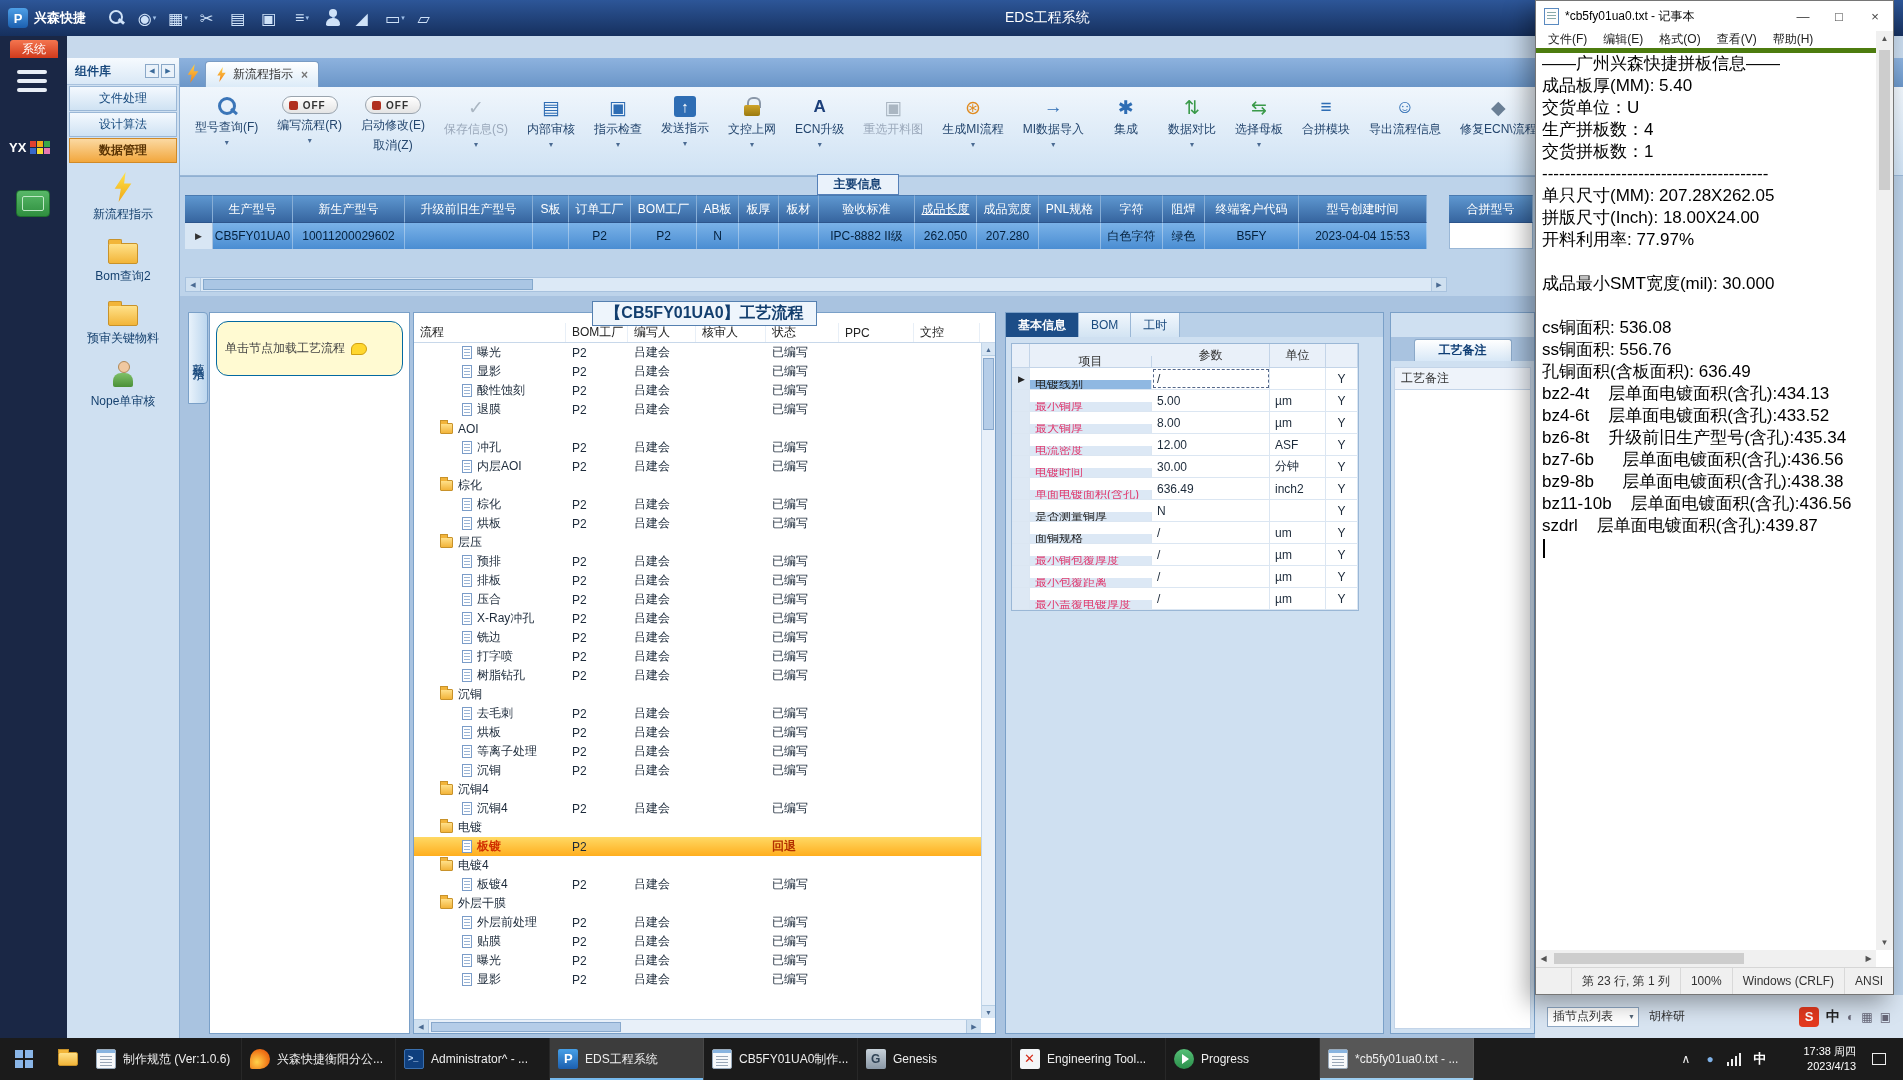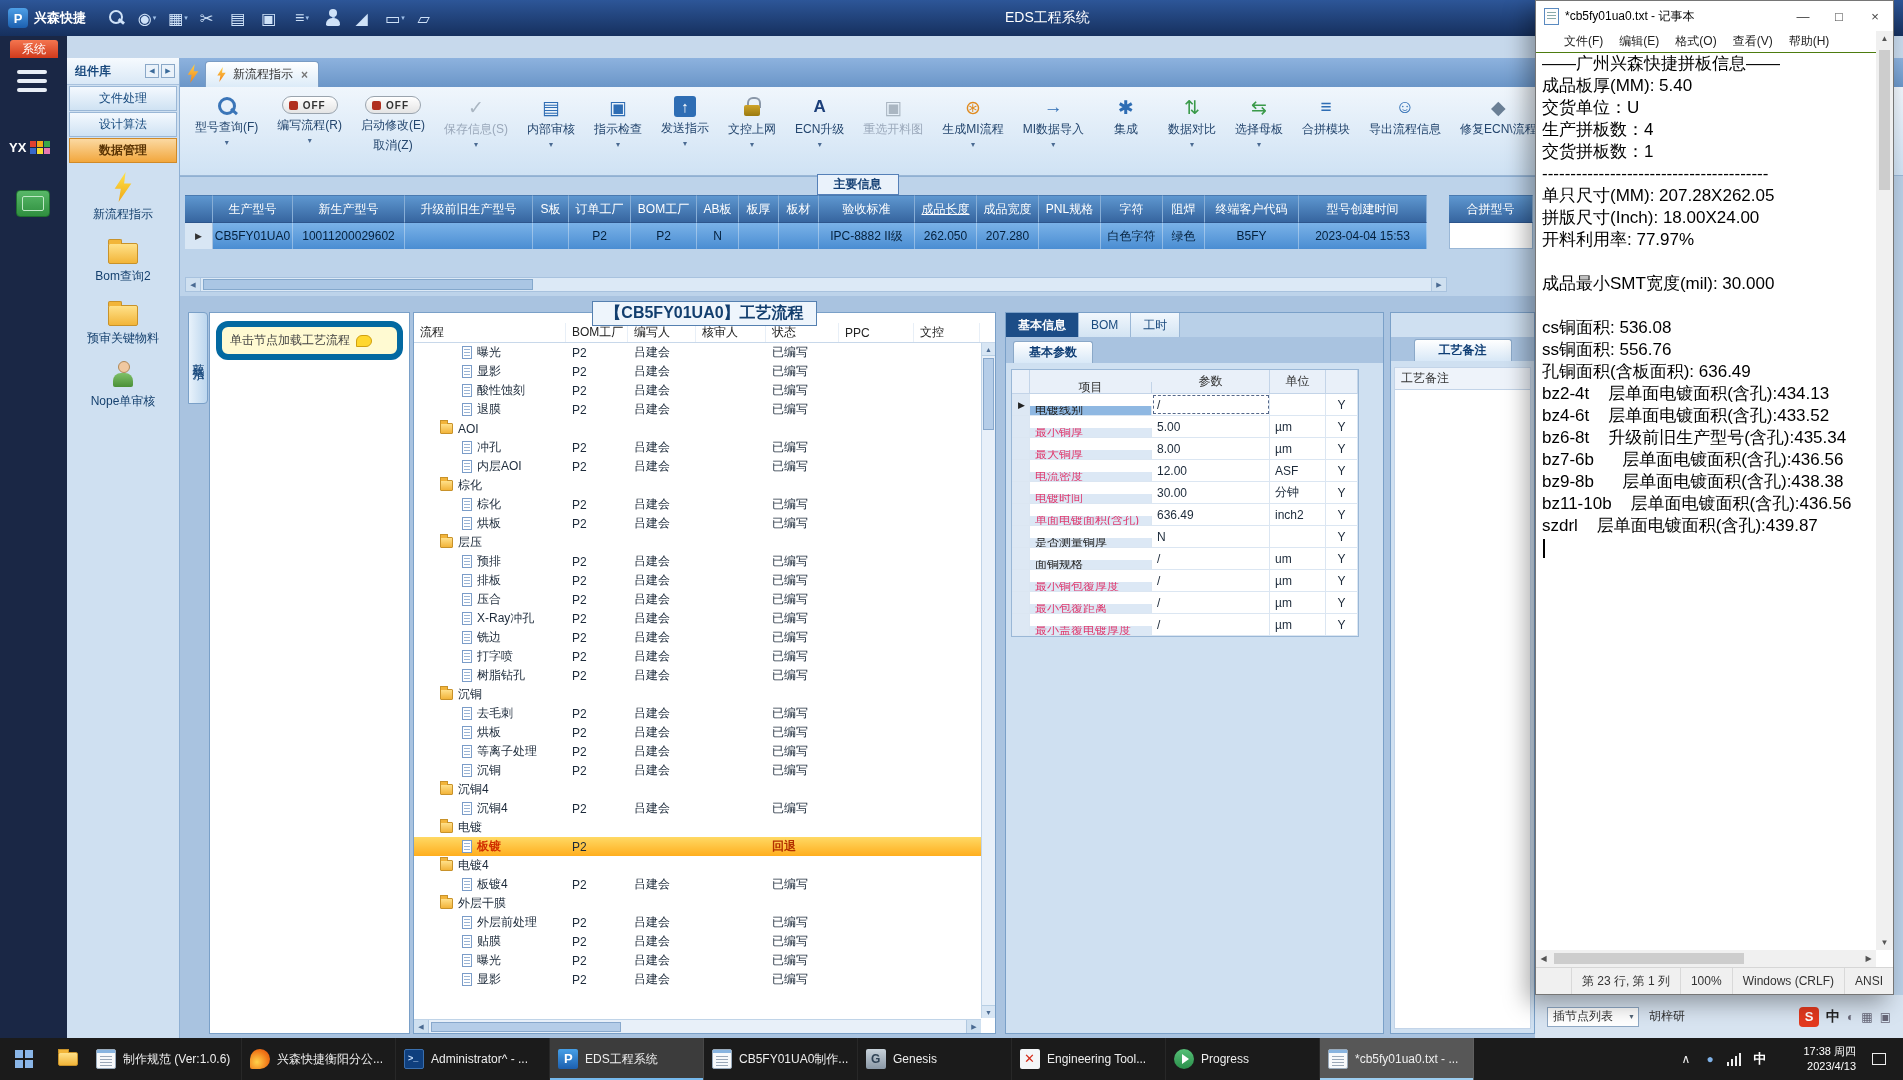--- a/index.html
+++ b/index.html
@@ -97,21 +97,21 @@
 .mi-merge-body{height:26px;background:#fff;border:1px solid #9ab7d6;border-top:none;}
 .mi-scroll{position:absolute;left:5px;top:100px;width:1262px;height:15px;background:#dce9f6;border:1px solid #a8c2de;display:flex;align-items:center;}
 .sb-btn{width:15px;height:100%;font-size:7px;color:#4a6a92;background:#cfe0f0;display:flex;align-items:center;justify-content:center;border-right:1px solid #b0c8e0;}
 .sb-btn.right{margin-left:auto;border-left:1px solid #b0c8e0;border-right:none;}
 .sb-thumb{width:330px;height:11px;background:#aac6e4;border:1px solid #84a8cc;margin-left:2px;}
 
 
 .lower{left:180px;top:296px;width:1355px;height:742px;background:#a9c3e0;}
 .vtab{position:absolute;left:8px;top:16px;width:20px;height:92px;writing-mode:vertical-rl;display:flex;align-items:center;justify-content:center;background:linear-gradient(90deg,#e8f2fb,#bcd6ee);border:1px solid #7aa0c8;color:#1a4a7e;font-size:12px;letter-spacing:2px;border-radius:0 4px 4px 0;}
 .hint{position:absolute;left:29px;top:16px;width:201px;height:722px;background:#fff;border:1px solid #7aa0c8;}
-.bubble{margin:8px 6px;background:#fffad2;border:6px solid #0369a1;border-radius:12px;padding:5px 8px;display:flex;align-items:center;gap:6px;color:#444;font-size:12px;}
+.bubble{margin:8px 6px;background:#fffad2;border:1px solid #0369a1;border-radius:12px;padding:18px 8px;display:flex;align-items:center;gap:6px;color:#444;font-size:12px;}
 .bubble-ic{width:16px;height:12px;background:#ffd72e;border:1px solid #d0a010;border-radius:6px 6px 6px 0;flex:0 0 auto;}
 .tree-title{position:absolute;left:233px;top:5px;width:583px;display:flex;justify-content:center;z-index:3;}
 .tree-title span{background:#eef5fc;border:1px solid #5580b0;padding:1px 12px;font-weight:bold;color:#123e6e;font-size:16px;}
 .tree{position:absolute;left:233px;top:16px;width:583px;height:722px;background:#fff;border:1px solid #7aa0c8;}
 .tree-head{display:flex;height:20px;margin-top:10px;border-bottom:1px solid #c8d8ea;color:#222;}
 .tree-hcell{flex:0 0 auto;padding-left:6px;display:flex;align-items:center;font-size:12px;border-right:1px solid #e8eff7;height:100%;white-space:nowrap;overflow:hidden;}
 .tree-body{height:667px;overflow:hidden;}
 .trow{display:flex;height:19px;align-items:center;font-size:12px;}
 .tlabel-wrap{width:152px;display:flex;align-items:center;height:100%;overflow:hidden;}
 .indent{flex:0 0 48px;height:100%;}
@@ -162,21 +162,21 @@
 .notes-body{position:absolute;left:3px;right:3px;top:54px;bottom:4px;background:#fff;border:1px solid #c3d4e8;}
 .notes-head{height:22px;background:#eef3fa;border-bottom:1px solid #c3d4e8;display:flex;align-items:center;padding-left:6px;font-size:12px;color:#333;}
 
 
 .notepad{left:1535px;top:0;width:359px;height:995px;background:#fff;border:1px solid #767676;box-shadow:-8px 8px 22px rgba(0,0,0,.35);z-index:40;}
 .np-title{height:30px;display:flex;align-items:center;background:#fff;}
 .np-icon{width:15px;height:17px;margin:0 6px 0 8px;position:relative;background:#fdfdfd;border:1px solid #5a8ac0;}
 .np-icon::after{content:"";position:absolute;left:2px;right:2px;top:3px;height:9px;background:repeating-linear-gradient(#8aa 0 1px,transparent 1px 3px);}
 .np-title-text{font-size:12px;color:#000;flex:1;white-space:nowrap;overflow:hidden;}
 .np-btn{width:36px;height:30px;display:flex;align-items:center;justify-content:center;color:#444;font-size:13px;}
-.np-menu{height:22px;display:flex;align-items:center;padding-left:20px;border-bottom:1px solid #4d7c0f;}
+.np-menu{height:22px;display:flex;align-items:center;padding-left:4px;border-bottom:5px solid #4d7c0f;}
 .np-menu-item{padding:0 8px;font-size:12px;color:#222;}
 .np-text{position:absolute;left:6px;right:18px;top:52px;bottom:44px;overflow:hidden;font-size:17px;line-height:22px;color:#000;}
 .nline{height:22px;white-space:pre;overflow:hidden;}
 .np-caret{position:absolute;left:7px;top:538px;width:1.5px;height:19px;background:#000;}
 .np-vscroll{position:absolute;right:0;top:30px;bottom:44px;width:17px;background:#f0f0f0;display:flex;flex-direction:column;align-items:center;}
 .np-vs-btn{height:15px;font-size:8px;color:#555;display:flex;align-items:center;justify-content:center;}
 .np-vs-btn.bot{margin-top:auto;}
 .np-vthumb{width:11px;height:140px;background:#cdcdcd;margin-top:4px;}
 .np-hscroll{position:absolute;left:0;right:17px;bottom:27px;height:17px;background:#f0f0f0;display:flex;align-items:center;}
 .np-hs-btn{width:15px;font-size:8px;color:#555;display:flex;align-items:center;justify-content:center;}
@@ -1020,23 +1020,20 @@
       <span class="ptab active">
             <span>基本信息</span>
           </span>
           <span class="ptab">
             <span>BOM</span>
           </span>
           <span class="ptab">
             <span>工时</span>
           </span>
         </div>
-      <div class="psub">
-        <span class="psub-tab">基本参数</span>
-      </div>
       <div class="ptable">
         <div class="phead">
           <span class="ph pc-sel"></span>
           <span class="ph pc-name">项目</span>
           <span class="ph pc-val">参数</span>
           <span class="ph pc-unit">单位</span>
           <span class="ph pc-flag"></span>
         </div>
         <div>
 

